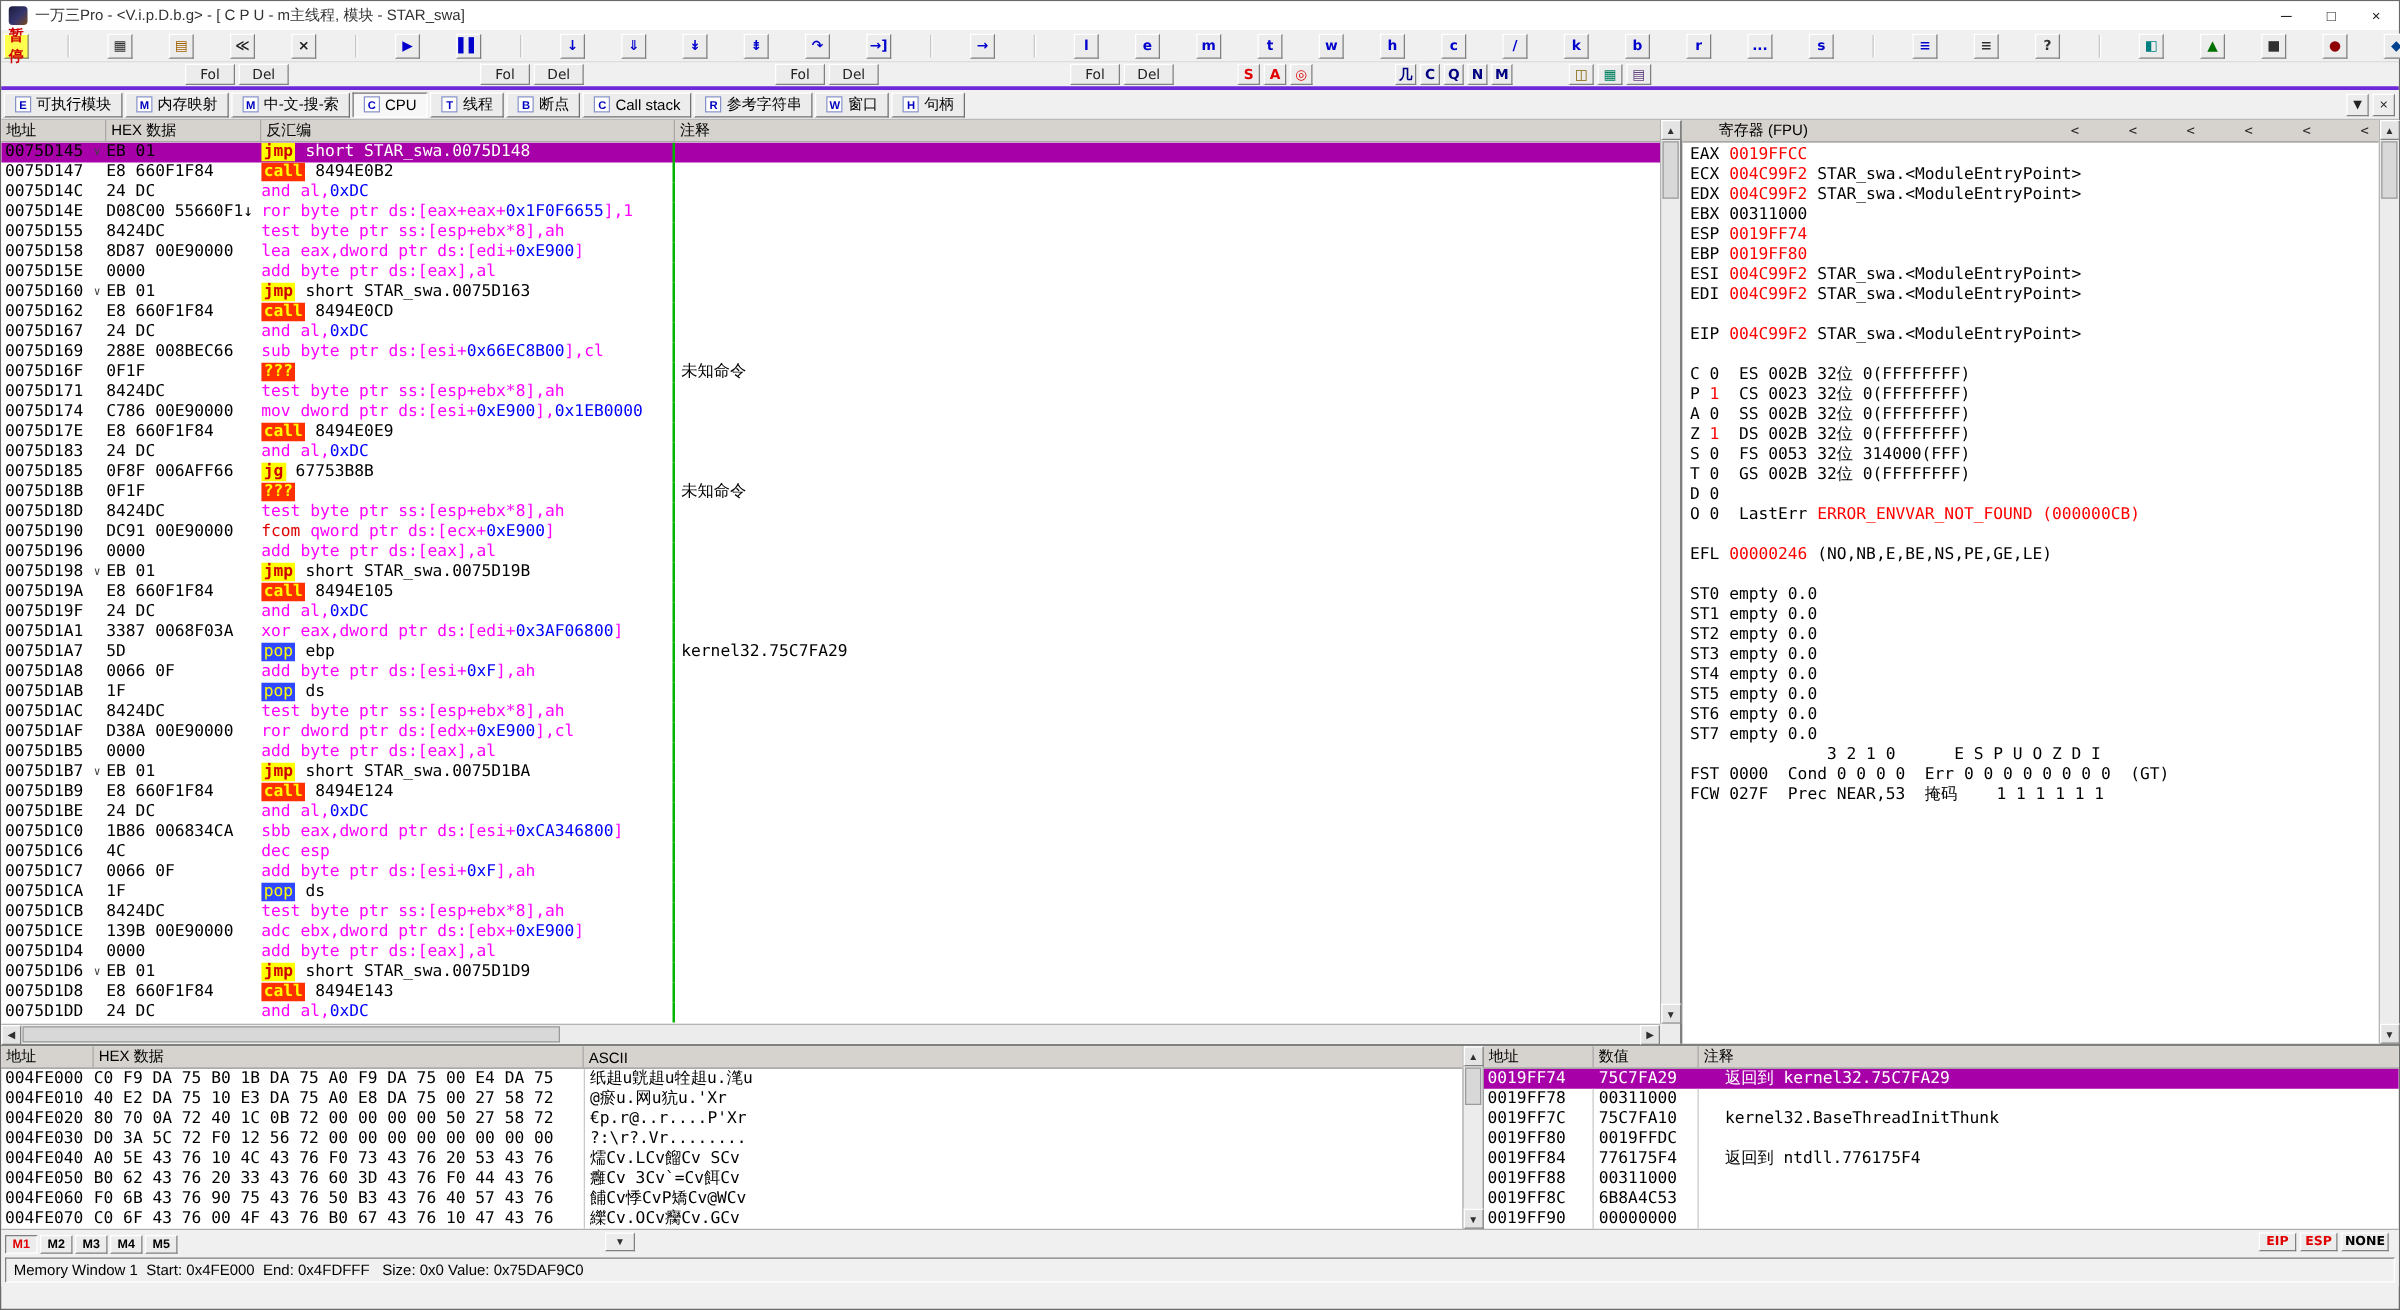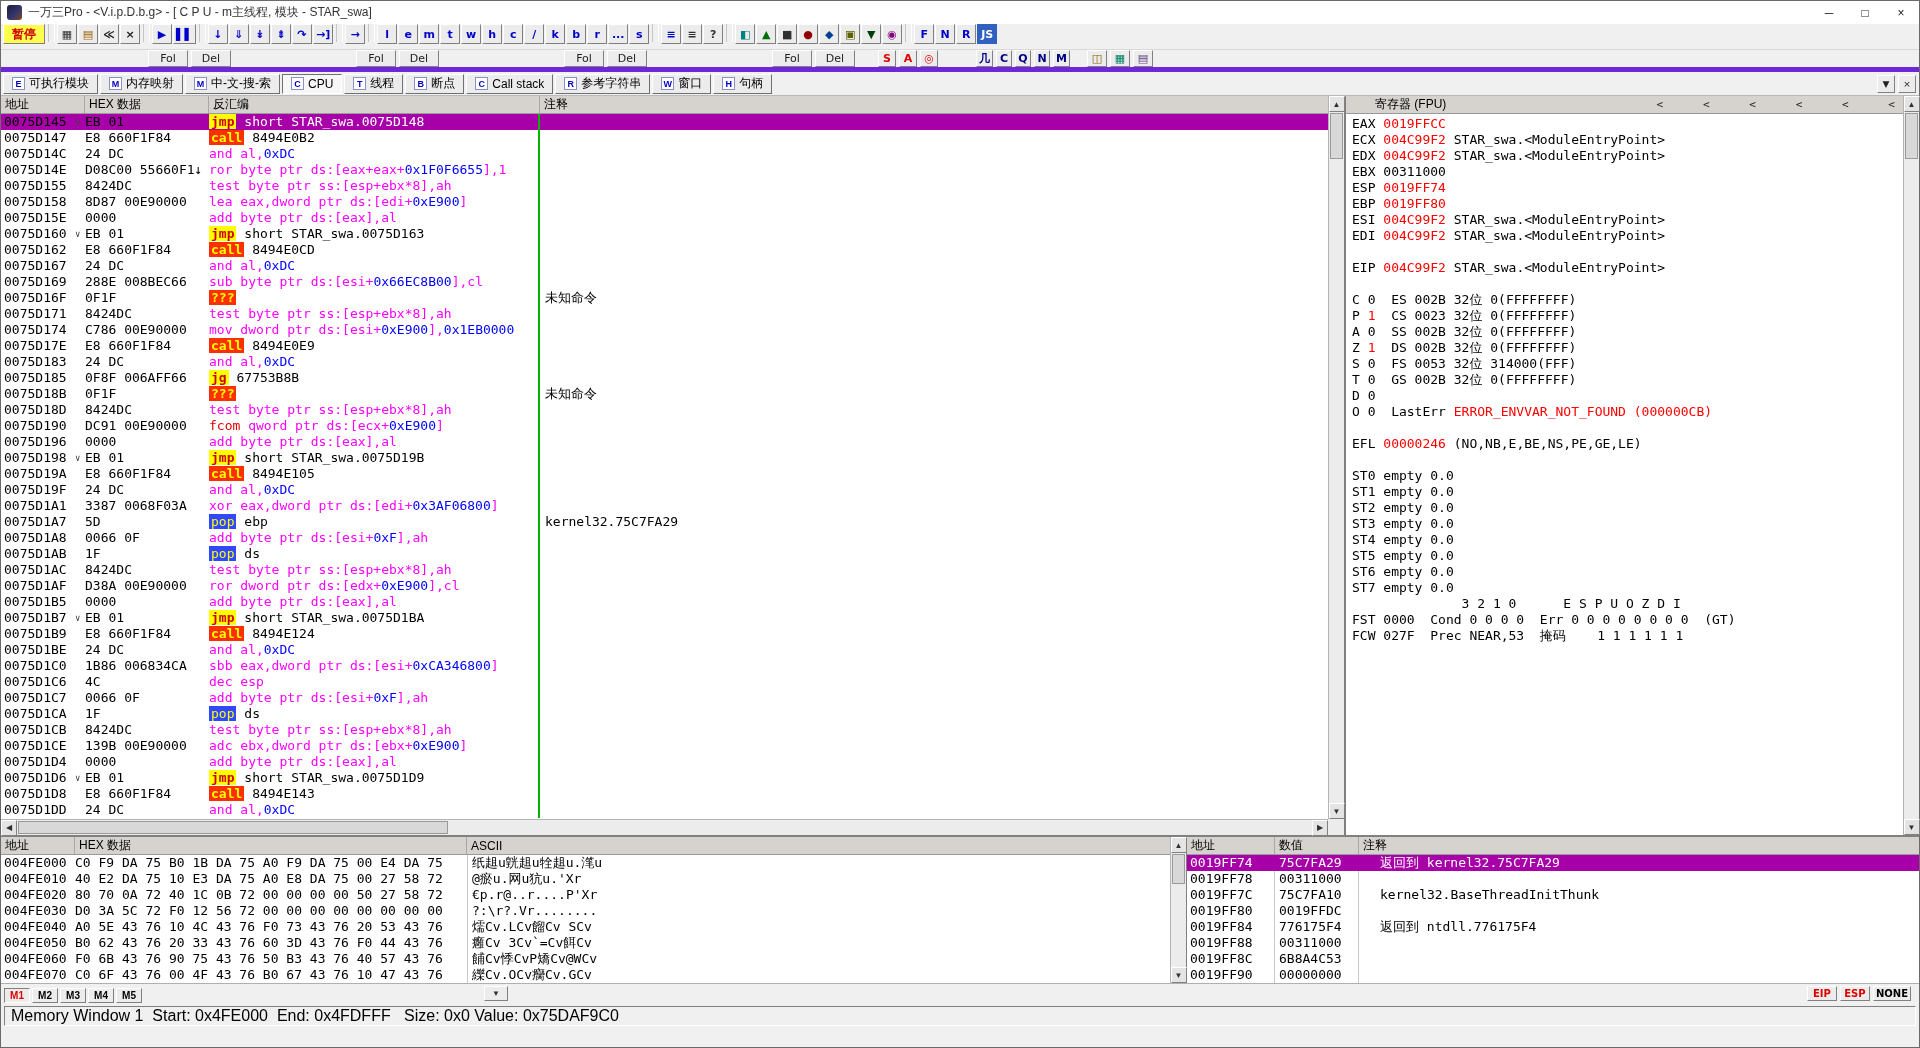--- a/index.html
+++ b/index.html
@@ -10,23 +10,23 @@
 
 .titlebar{height:23px;background:#ffffff;display:flex;align-items:center;padding-left:6px;font-size:12px;color:#333;}
 .appicon{width:15px;height:15px;border-radius:3px;background:linear-gradient(135deg,#1b1b3a 0%,#35356e 55%,#7a4a1e 100%);margin-right:6px;flex:none;}
 .title{white-space:nowrap;overflow:hidden;}
 .wctrls{margin-left:auto;display:flex;height:100%;}
 .wc{width:36px;height:100%;display:flex;align-items:center;justify-content:center;font-size:12px;color:#222;}
 
 .menubar{height:20px;background:#f5f5f5;border-bottom:1px solid #dcdcdc;display:flex;align-items:center;font-size:12px;color:#111;}
 .mitem{padding:0 7px;height:100%;display:flex;align-items:center;white-space:nowrap;}
 
-.toolbar{display:flex;align-items:flex-start;background:#f0f0f0;}
+.toolbar{display:flex;align-items:center;background:#f0f0f0;gap:28px;}
 .t1{height:26px;border-bottom:1px solid #d8d8d8;padding-left:2px;}
-.t2{height:22px;border-bottom:5px solid #6d28d9;}
+.t2{height:22px;border-bottom:3px solid #6d28d9;}
 .tbb{height:20px;min-width:20px;border:1px solid;border-color:#ffffff #808080 #808080 #ffffff;background:#ececec;font-size:11px;font-family:"DejaVu Sans",sans-serif;display:inline-flex;align-items:center;justify-content:center;padding:0 2px;margin-right:1px;color:#222;cursor:default;}
 .tbb.pause{background:#ffff4d;color:#d00000;font-weight:bold;width:42px;font-size:12px;font-family:"Liberation Sans",sans-serif;}
 .tbb.ico{font-weight:bold;}
 .tsep{width:7px;height:18px;margin:0 2px;border-left:1px solid #c6c6c6;border-right:1px solid #ffffff;}
 .tbb.sm{height:17px;min-width:40px;font-size:11px;}
 .fdgrp{display:inline-flex;gap:2px;}
 .t2 .fdgrp{margin-left:124px;}
 .t2 .fdgrp:first-child{margin-left:147px;}
 .grp{display:inline-flex;gap:2px;}
 .saogrp{margin-left:22px;}
@@ -108,21 +108,21 @@
 .srow.sel{background:var(--selected-row);}
 .srow.sel span{color:#ffffff;border-color:transparent;}
 
 .mtabs{height:20px;background:#f0f0f0;border-top:1px solid #b0b0b0;display:flex;align-items:center;padding:0 3px;}
 .mtab{min-width:26px;height:15px;border:1px solid;border-color:#ffffff #808080 #808080 #ffffff;background:#ececec;font-size:10px;font-weight:bold;display:inline-flex;align-items:center;justify-content:center;margin-right:2px;color:#000;}
 .mtab.active{color:#e00000;border-color:#808080 #ffffff #ffffff #808080;}
 .combo{margin-left:340px;width:24px;height:15px;border:1px solid;border-color:#ffffff #808080 #808080 #ffffff;background:#ececec;font-size:8px;color:#303030;display:inline-flex;align-items:center;justify-content:center;}
 .mright{margin-left:auto;display:inline-flex;gap:2px;margin-right:4px;}
 .mright .tbb{min-width:30px;height:15px;font-size:10px;font-weight:bold;}
 .statusbar{height:26px;background:#f0f0f0;display:flex;align-items:center;padding:2px 3px;}
-.sfield{width:100%;height:20px;border:1px solid;border-color:#808080 #ffffff #ffffff #808080;display:flex;align-items:center;padding:0 6px;font-size:16px;color:#000;background:#f0f0f0;white-space:pre;}
+.sfield{width:100%;height:20px;border:1px solid;border-color:#808080 #ffffff #ffffff #808080;display:flex;align-items:center;padding:0 6px;font-size:12px;color:#000;background:#f0f0f0;white-space:pre;}
 
 .watermark{position:absolute;right:22px;top:938px;font-size:42px;letter-spacing:8px;font-weight:bold;color:#8a8a8a;opacity:.55;font-family:"DejaVu Serif",serif;text-shadow:1px 1px 0 #fff;pointer-events:none;}
 </style>
 </head>
 <body>
 
 <div class="window">
 
   <div class="titlebar">
     <span class="appicon"></span>

